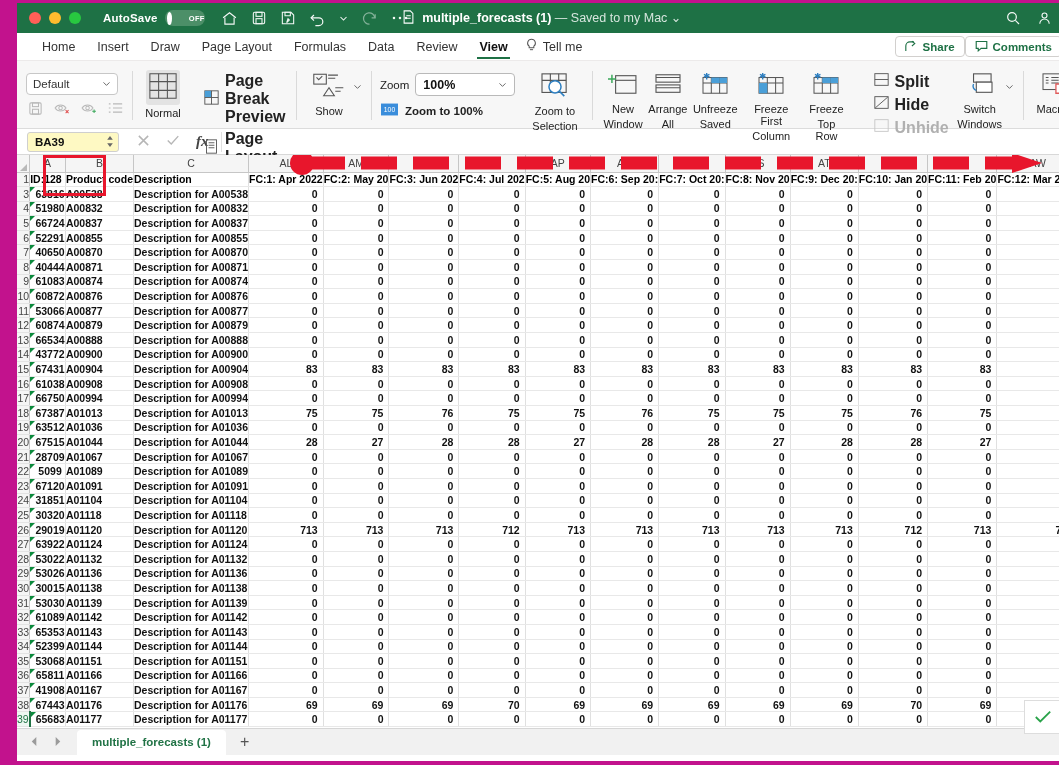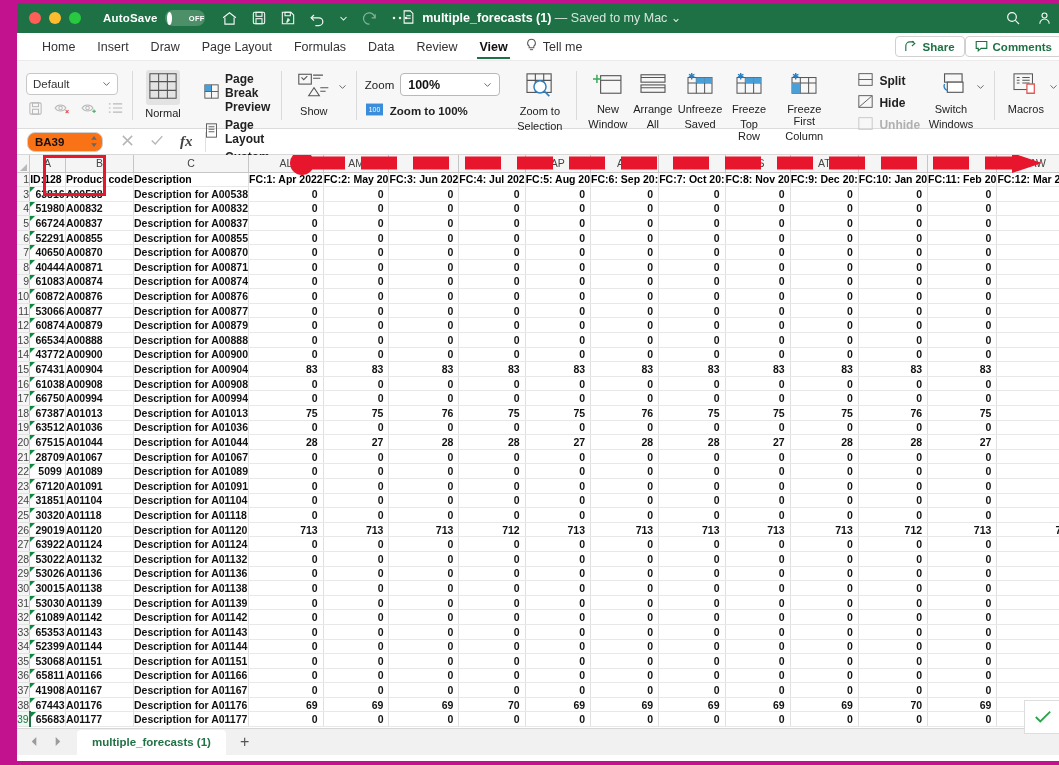--- a/index.html
+++ b/index.html
@@ -87,40 +87,40 @@
   }
   .mini-row { display: flex; gap: 11px; padding-left: 2px; }
   .big-btn {
     display: flex; flex-direction: column; align-items: center; justify-content: flex-start;
     gap: 3px; font-size: 11px; color: #222; padding: 3px 5px 0 5px; min-width: 44px;
     text-align: center; line-height: 1.08;
   }
   .big-btn.sel .icwrap { background: #e3e3e3; border-radius: 3px; }
   .icwrap { padding: 2px; }
   .list-col { display: flex; flex-direction: column; justify-content: center; gap: 4px; padding-top: 5px; }
-  .list-item { display: flex; align-items: center; gap: 6px; font-size: 12px; color: #222; font-weight: bold; padding-left: 19px; }
+  .list-item { display: flex; align-items: center; gap: 6px; font-size: 16px; color: #222; font-weight: bold; padding-left: 19px; }
   .list-item.dis { color: #b0b0b0; font-weight: bold; }
   .zoom-col { display: flex; flex-direction: column; gap: 6px; padding-top: 6px; }
   .zoom-row1 { display: flex; align-items: center; gap: 6px; }
   .zoom-lbl { font-size: 11.5px; color: #222; }
   .zoom-select {
     width: 100px; height: 23px; border: 1px solid #b9b9b9; border-radius: 4px; background: #fff;
     font-size: 12.5px; color: #111; display: flex; align-items: center; padding: 0 7px;
     justify-content: space-between; font-weight: bold;
   }
   .zoom-row2 { display: flex; align-items: center; gap: 7px; padding-left: 1px; }
   .zoom100 { font-size: 11.5px; color: #222; font-weight: bold; }
 
   
   .formulabar {
     height: 26px; background: #fff; display: flex; align-items: center;
     border-bottom: 1px solid #d8d8d8; padding-left: 10px;
   }
   .namebox {
-    width: 76px; height: 20px; border: 1px solid #cfcfcf; border-radius: 8px; background: #f97316;
+    width: 92px; height: 20px; border: 1px solid #cfcfcf; border-radius: 3px; background: #fef9c3;
     display: flex; align-items: center; justify-content: space-between; padding: 0 4px 0 7px;
     font-size: 11.5px; font-weight: bold; color: #111;
   }
   .spin { display: flex; flex-direction: column; line-height: 0; color: #555; }
   .fb-icons { display: flex; align-items: center; gap: 16px; margin-left: 18px; color: #b6b6b6; }
   .fx { font-style: italic; font-family: "Liberation Serif", serif; font-size: 15px; color: #444; font-weight:bold;}
   .fb-input { flex: 1; height: 20px; border-left: 1px solid #e0e0e0; margin-left: 12px; }
 
   
   .gridwrap { position: relative; height: 573px; overflow: hidden; background: #fff; }
@@ -495,39 +495,39 @@
           </svg>
         </span>
         <span>Unfreeze</span>
         <span>Saved</span>
       </div>
       <div class="big-btn">
         <span class="icwrap">
           <svg width="30" height="24" viewBox="0 0 32 26" fill="none" stroke="#555" stroke-width="1.1">
             <rect x="3" y="6" width="26" height="17"></rect>
               <path d="M3 12h26M12 6v17M21 6v17"></path>
-            <rect x="12" y="6" width="9" height="6" fill="#4a9fd8" stroke="none"></rect>
-              <rect x="21" y="6" width="8" height="6" fill="#4a9fd8" stroke="none"></rect>
+            <rect x="3" y="12" width="9" height="11" fill="#4a9fd8" stroke="none"></rect>
             <path d="M7 1v7M4 2.5l6 3M10 2.5l-6 3" stroke="#2d7fc1" stroke-width="1.5"></path>
           </svg>
         </span>
-        <span>Freeze</span>
-        <span>Top Row</span>
+        <span>Freeze First</span>
+        <span>Column</span>
       </div>
       <div class="big-btn">
         <span class="icwrap">
           <svg width="30" height="24" viewBox="0 0 32 26" fill="none" stroke="#555" stroke-width="1.1">
             <rect x="3" y="6" width="26" height="17"></rect>
               <path d="M3 12h26M12 6v17M21 6v17"></path>
-            <rect x="3" y="12" width="9" height="11" fill="#4a9fd8" stroke="none"></rect>
+            <rect x="12" y="6" width="9" height="6" fill="#4a9fd8" stroke="none"></rect>
+              <rect x="21" y="6" width="8" height="6" fill="#4a9fd8" stroke="none"></rect>
             <path d="M7 1v7M4 2.5l6 3M10 2.5l-6 3" stroke="#2d7fc1" stroke-width="1.5"></path>
           </svg>
         </span>
-        <span>Freeze First</span>
-        <span>Column</span>
+        <span>Freeze</span>
+        <span>Top Row</span>
       </div>
       <div class="list-col" style="margin-left:4px">
         <div class="list-item">
           <span>
             <svg width="15" height="15" viewBox="0 0 18 18" fill="none" stroke="#555" stroke-width="1.1">
                 <rect x="1" y="2" width="16" height="14"></rect>
                 <path d="M1 9h16"></path>
               </svg>
           </span>
           <span>Split</span>

